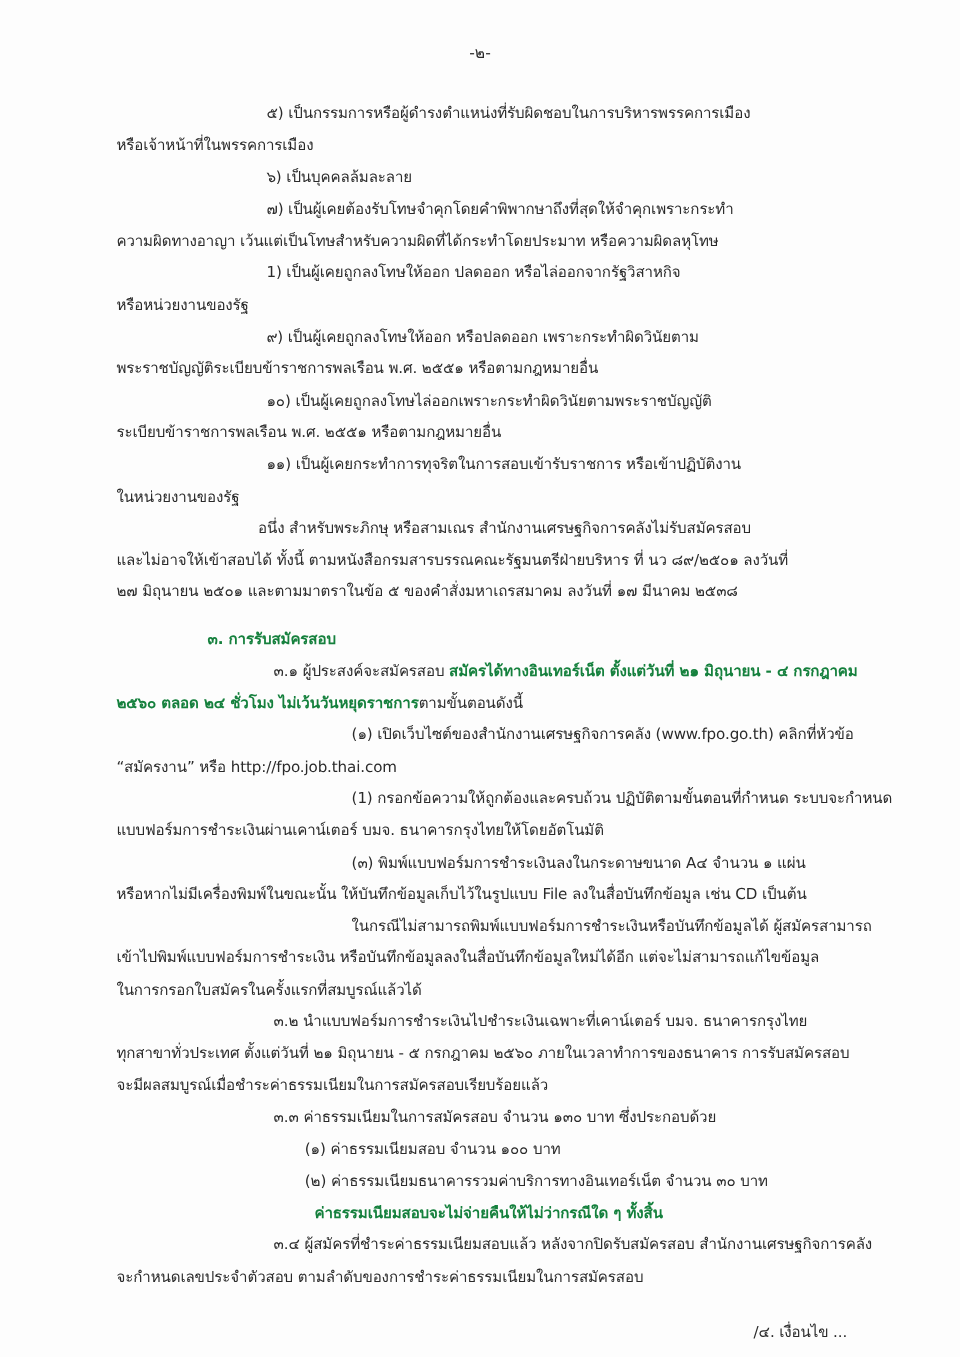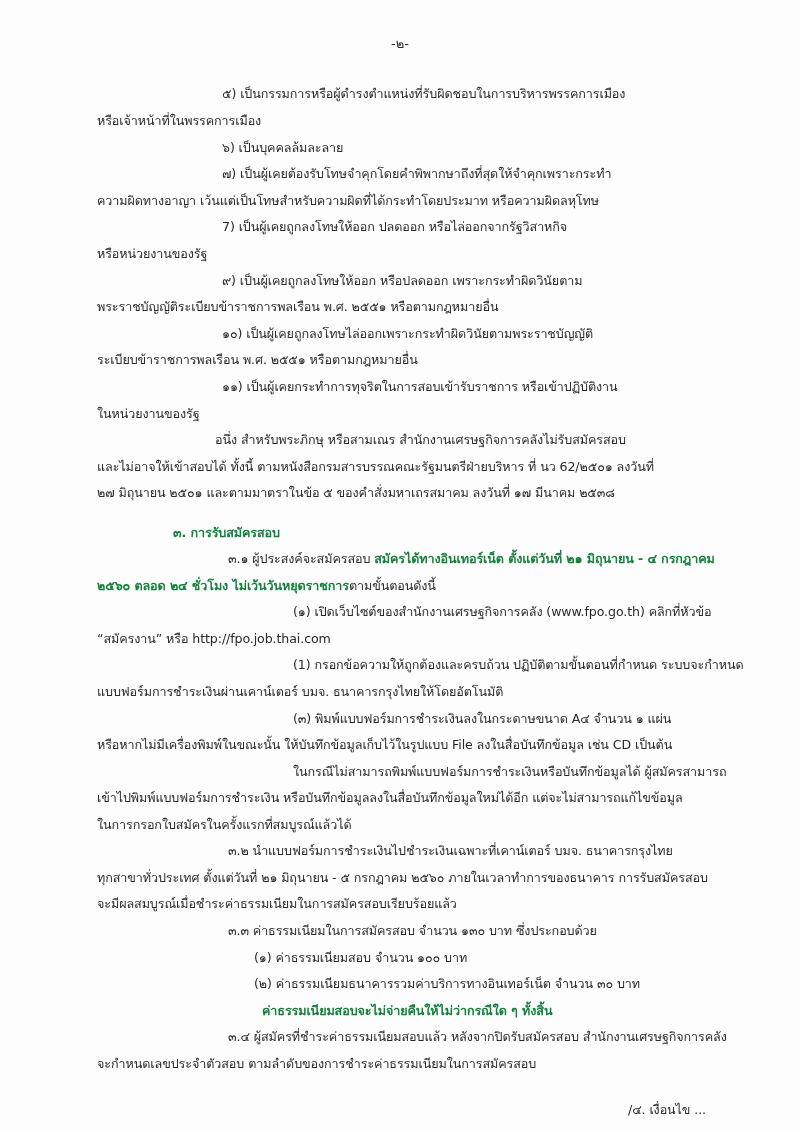--- a/index.html
+++ b/index.html
@@ -21,30 +21,30 @@
 
 <div class="page">
 
   <div class="pageno">-๒-</div>
 
   <div class="ln" style="left:222px; top:84px;">๕)  เป็นกรรมการหรือผู้ดำรงตำแหน่งที่รับผิดชอบในการบริหารพรรคการเมือง</div>
   <div class="ln" style="left:97px; top:111px;text-align:center;">หรือเจ้าหน้าที่ในพรรคการเมือง</div>
   <div class="ln" style="left:222px; top:138px;">๖)  เป็นบุคคลล้มละลาย</div>
   <div class="ln" style="left:222px; top:164px;">๗)  เป็นผู้เคยต้องรับโทษจำคุกโดยคำพิพากษาถึงที่สุดให้จำคุกเพราะกระทำ</div>
   <div class="ln" style="left:97px; top:191px;">ความผิดทางอาญา เว้นแต่เป็นโทษสำหรับความผิดที่ได้กระทำโดยประมาท หรือความผิดลหุโทษ</div>
-  <div class="ln" style="left:222px; top:217px;">7)  เป็นผู้เคยถูกลงโทษให้ออก ปลดออก หรือไล่ออกจากรัฐวิสาหกิจ</div>
+  <div class="ln" style="left:222px; top:217px;">1)  เป็นผู้เคยถูกลงโทษให้ออก ปลดออก หรือไล่ออกจากรัฐวิสาหกิจ</div>
   <div class="ln" style="left:97px; top:244px;">หรือหน่วยงานของรัฐ</div>
   <div class="ln" style="left:222px; top:271px;">๙)  เป็นผู้เคยถูกลงโทษให้ออก หรือปลดออก เพราะกระทำผิดวินัยตาม</div>
   <div class="ln" style="left:97px; top:297px;">พระราชบัญญัติระเบียบข้าราชการพลเรือน พ.ศ. ๒๕๕๑ หรือตามกฎหมายอื่น</div>
   <div class="ln" style="left:222px; top:324px;">๑๐)  เป็นผู้เคยถูกลงโทษไล่ออกเพราะกระทำผิดวินัยตามพระราชบัญญัติ</div>
   <div class="ln" style="left:97px; top:350px;">ระเบียบข้าราชการพลเรือน พ.ศ. ๒๕๕๑ หรือตามกฎหมายอื่น</div>
   <div class="ln" style="left:222px; top:377px;">๑๑)  เป็นผู้เคยกระทำการทุจริตในการสอบเข้ารับราชการ หรือเข้าปฏิบัติงาน</div>
   <div class="ln" style="left:97px; top:404px;">ในหน่วยงานของรัฐ</div>
   <div class="ln" style="left:215px; top:430px;">อนึ่ง สำหรับพระภิกษุ หรือสามเณร สำนักงานเศรษฐกิจการคลังไม่รับสมัครสอบ</div>
-  <div class="ln" style="left:97px; top:457px;">และไม่อาจให้เข้าสอบได้ ทั้งนี้ ตามหนังสือกรมสารบรรณคณะรัฐมนตรีฝ่ายบริหาร ที่ นว 62/๒๕๐๑ ลงวันที่</div>
+  <div class="ln" style="left:97px; top:457px;">และไม่อาจให้เข้าสอบได้ ทั้งนี้ ตามหนังสือกรมสารบรรณคณะรัฐมนตรีฝ่ายบริหาร ที่ นว ๘๙/๒๕๐๑ ลงวันที่</div>
   <div class="ln" style="left:97px; top:483px;">๒๗ มิถุนายน ๒๕๐๑ และตามมาตราในข้อ ๕ ของคำสั่งมหาเถรสมาคม ลงวันที่ ๑๗ มีนาคม ๒๕๓๘</div>
 
   <div class="ln b" style="left:173px; top:523px;">๓.  การรับสมัครสอบ</div>
 
   <div class="ln" style="left:228px; top:549px;">
     <span>๓.๑  ผู้ประสงค์จะสมัครสอบ </span><span class="b">สมัครได้ทางอินเทอร์เน็ต ตั้งแต่วันที่ ๒๑ มิถุนายน - ๔ กรกฎาคม</span>
   </div>
   <div class="ln" style="left:97px; top:576px;">
     <span class="b">๒๕๖๐ ตลอด ๒๔ ชั่วโมง ไม่เว้นวันหยุดราชการ</span><span>ตามขั้นตอนดังนี้</span>
   </div>

